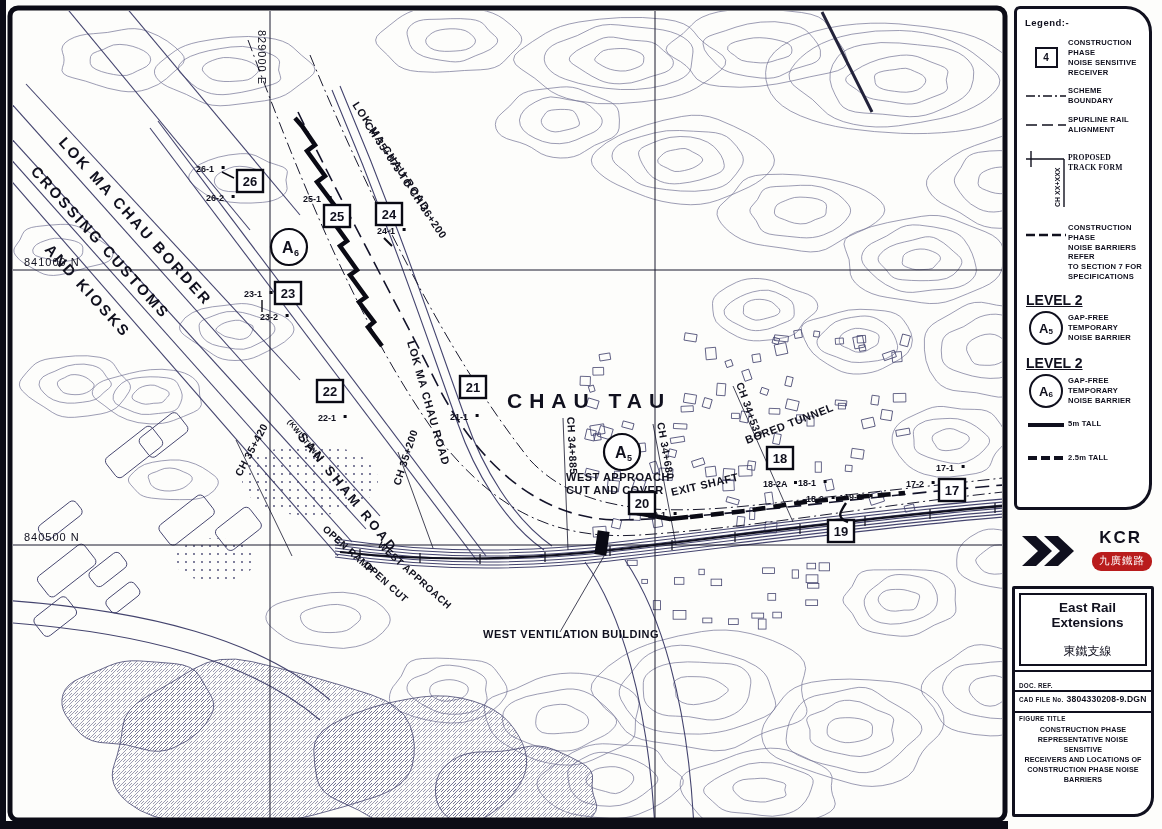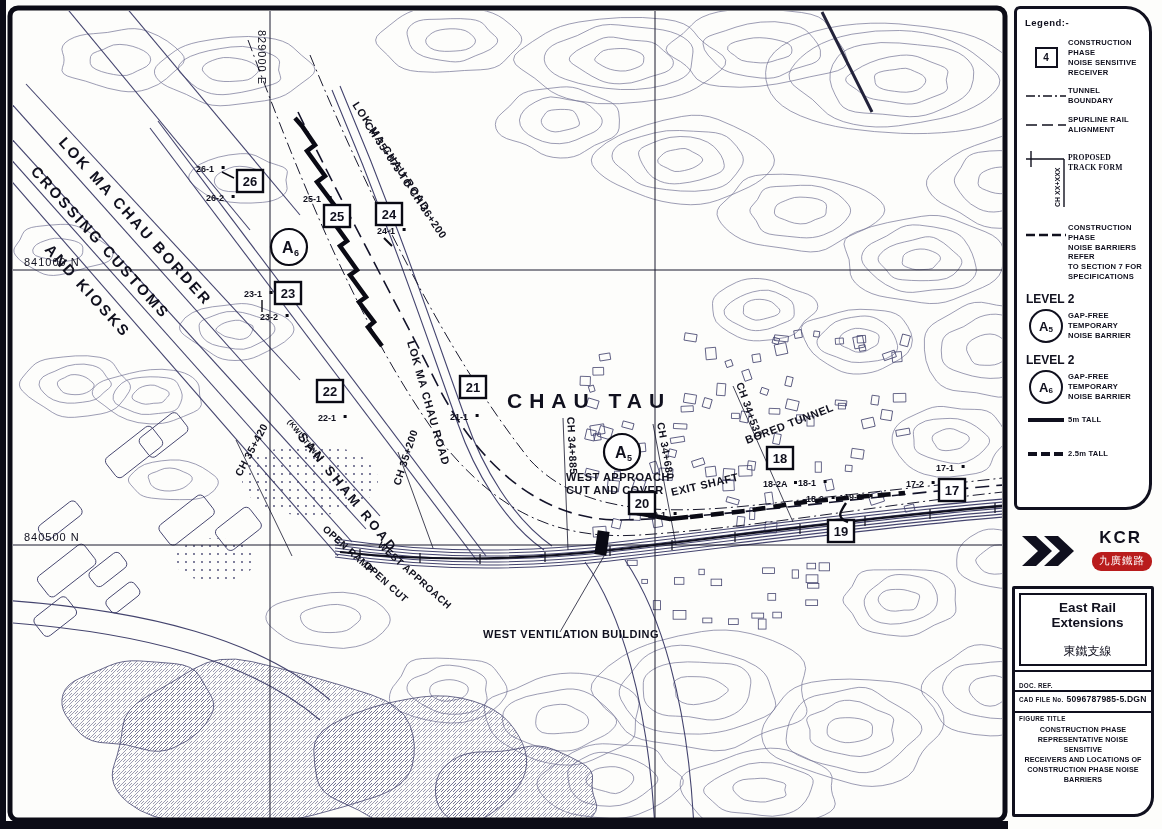--- a/index.html
+++ b/index.html
@@ -9,21 +9,21 @@
   
   .legend{position:absolute;left:1014px;top:6px;width:138px;height:504px;background:#fff;
     border:3.5px solid #10101e;border-radius:6px 26px 26px 6px;box-sizing:border-box;
     padding:6px 5px 0 7px;}
   .legend-title{font-size:9.5px;font-weight:bold;letter-spacing:.5px;margin:2px 0 10px 1px;}
   .lrow{display:flex;align-items:center;margin-top:9px;}
   .lsym{width:44px;flex:0 0 44px;display:flex;justify-content:center;align-items:center;}
   .ltxt{font-size:7.6px;font-weight:bold;line-height:1.3;white-space:pre-line;letter-spacing:.2px;}
   .recv-box{width:19px;height:17px;border:2.2px solid #10101e;display:flex;align-items:center;
     justify-content:center;font-size:10px;font-weight:bold;}
-  .lvl{font-size:12px;font-weight:bold;margin:10px 0 0 2px;}
+  .lvl{font-size:14px;font-weight:bold;text-decoration:underline;margin:10px 0 0 2px;}
   .acirc{width:30px;height:30px;border:2.2px solid #10101e;border-radius:50%;display:flex;
     align-items:center;justify-content:center;font-weight:bold;font-size:13px;}
   .acirc small{font-size:8px;margin-top:6px;}
   
   .brand{position:absolute;left:1012px;top:524px;width:142px;height:58px;}
   .brand .kcr{position:absolute;right:12px;top:4px;font-size:17px;font-weight:bold;letter-spacing:2px;}
   .brand .badge{position:absolute;right:2px;top:28px;background:#b91c1c;color:#fff;border-radius:9px;
     padding:2px 7px 3px 7px;font-size:10.5px;letter-spacing:1px;}
   
   .tblock{position:absolute;left:1012px;top:586px;width:142px;height:231px;background:#fff;
@@ -467,21 +467,21 @@
       <div class="ltxt">CONSTRUCTION PHASE
 NOISE SENSITIVE RECEIVER</div>
     </div>
 
     <div class="lrow">
       <div class="lsym">
           <svg width="42" height="8">
             <line x1="1" y1="4" x2="41" y2="4" stroke="#10101e" stroke-width="1.3" stroke-dasharray="9,3,2,3"></line>
           </svg>
         </div>
-      <div class="ltxt">TUNNEL BOUNDARY</div>
+      <div class="ltxt">SCHEME BOUNDARY</div>
     </div>
 
     <div class="lrow">
       <div class="lsym">
           <svg width="42" height="8">
             <line x1="1" y1="4" x2="41" y2="4" stroke="#10101e" stroke-width="1.3" stroke-dasharray="11,5"></line>
           </svg>
         </div>
       <div class="ltxt">SPURLINE RAIL ALIGNMENT</div>
     </div>
@@ -528,21 +528,21 @@
       <div class="lsym">
           <div class="acirc">
             <span>A</span>
             <small>6</small>
           </div>
         </div>
       <div class="ltxt">GAP-FREE TEMPORARY
 NOISE BARRIER</div>
     </div>
 
-    <div class="lrow" style="margin-top:11px;">
+    <div class="lrow" style="margin-top:11px;align-items:flex-end;">
       <div class="lsym">
           <svg width="42" height="8">
             <line x1="3" y1="4" x2="39" y2="4" stroke="#10101e" stroke-width="4"></line>
           </svg>
         </div>
       <div class="ltxt">5m TALL</div>
     </div>
     <div class="lrow" style="margin-top:24px;">
       <div class="lsym">
           <svg width="42" height="8">
@@ -566,21 +566,21 @@
     <div class="proj">
       <div class="en">East Rail Extensions</div>
       <div class="cn">東鐵支線</div>
     </div>
     <div class="trow docref">
       <span class="tlab">DOC. REF.</span>
       <span></span>
     </div>
     <div class="trow cadrow">
       <span class="tlab">CAD FILE No.</span>
-      <span class="cadval">5096787985-5.DGN</span>
+      <span class="cadval">3804330208-9.DGN</span>
     </div>
     <div class="trow" style="flex:1;">
       <div class="tlab">FIGURE TITLE</div>
       <div class="figtitle">CONSTRUCTION PHASE
 REPRESENTATIVE NOISE SENSITIVE
 RECEIVERS AND LOCATIONS OF
 CONSTRUCTION PHASE NOISE BARRIERS</div>
 
     </div>
 

